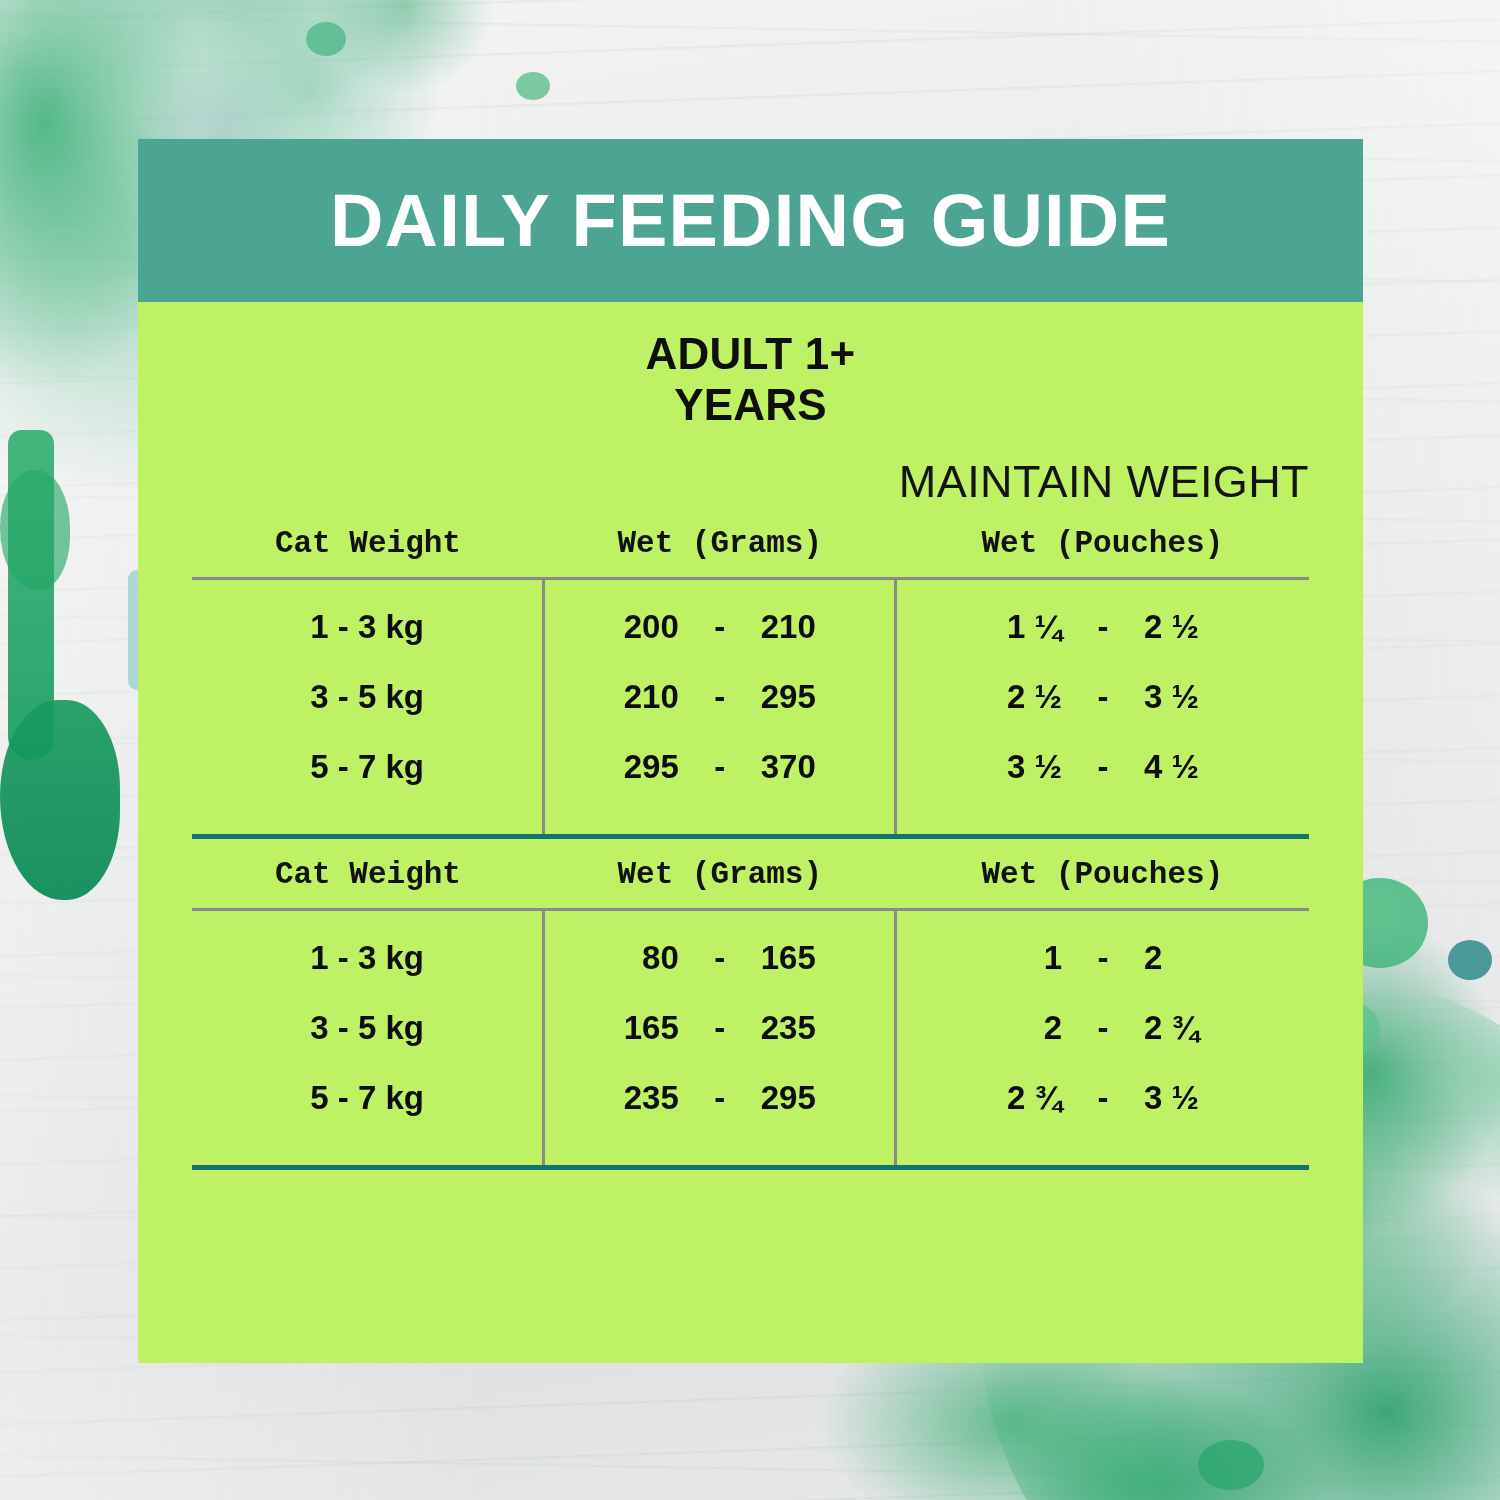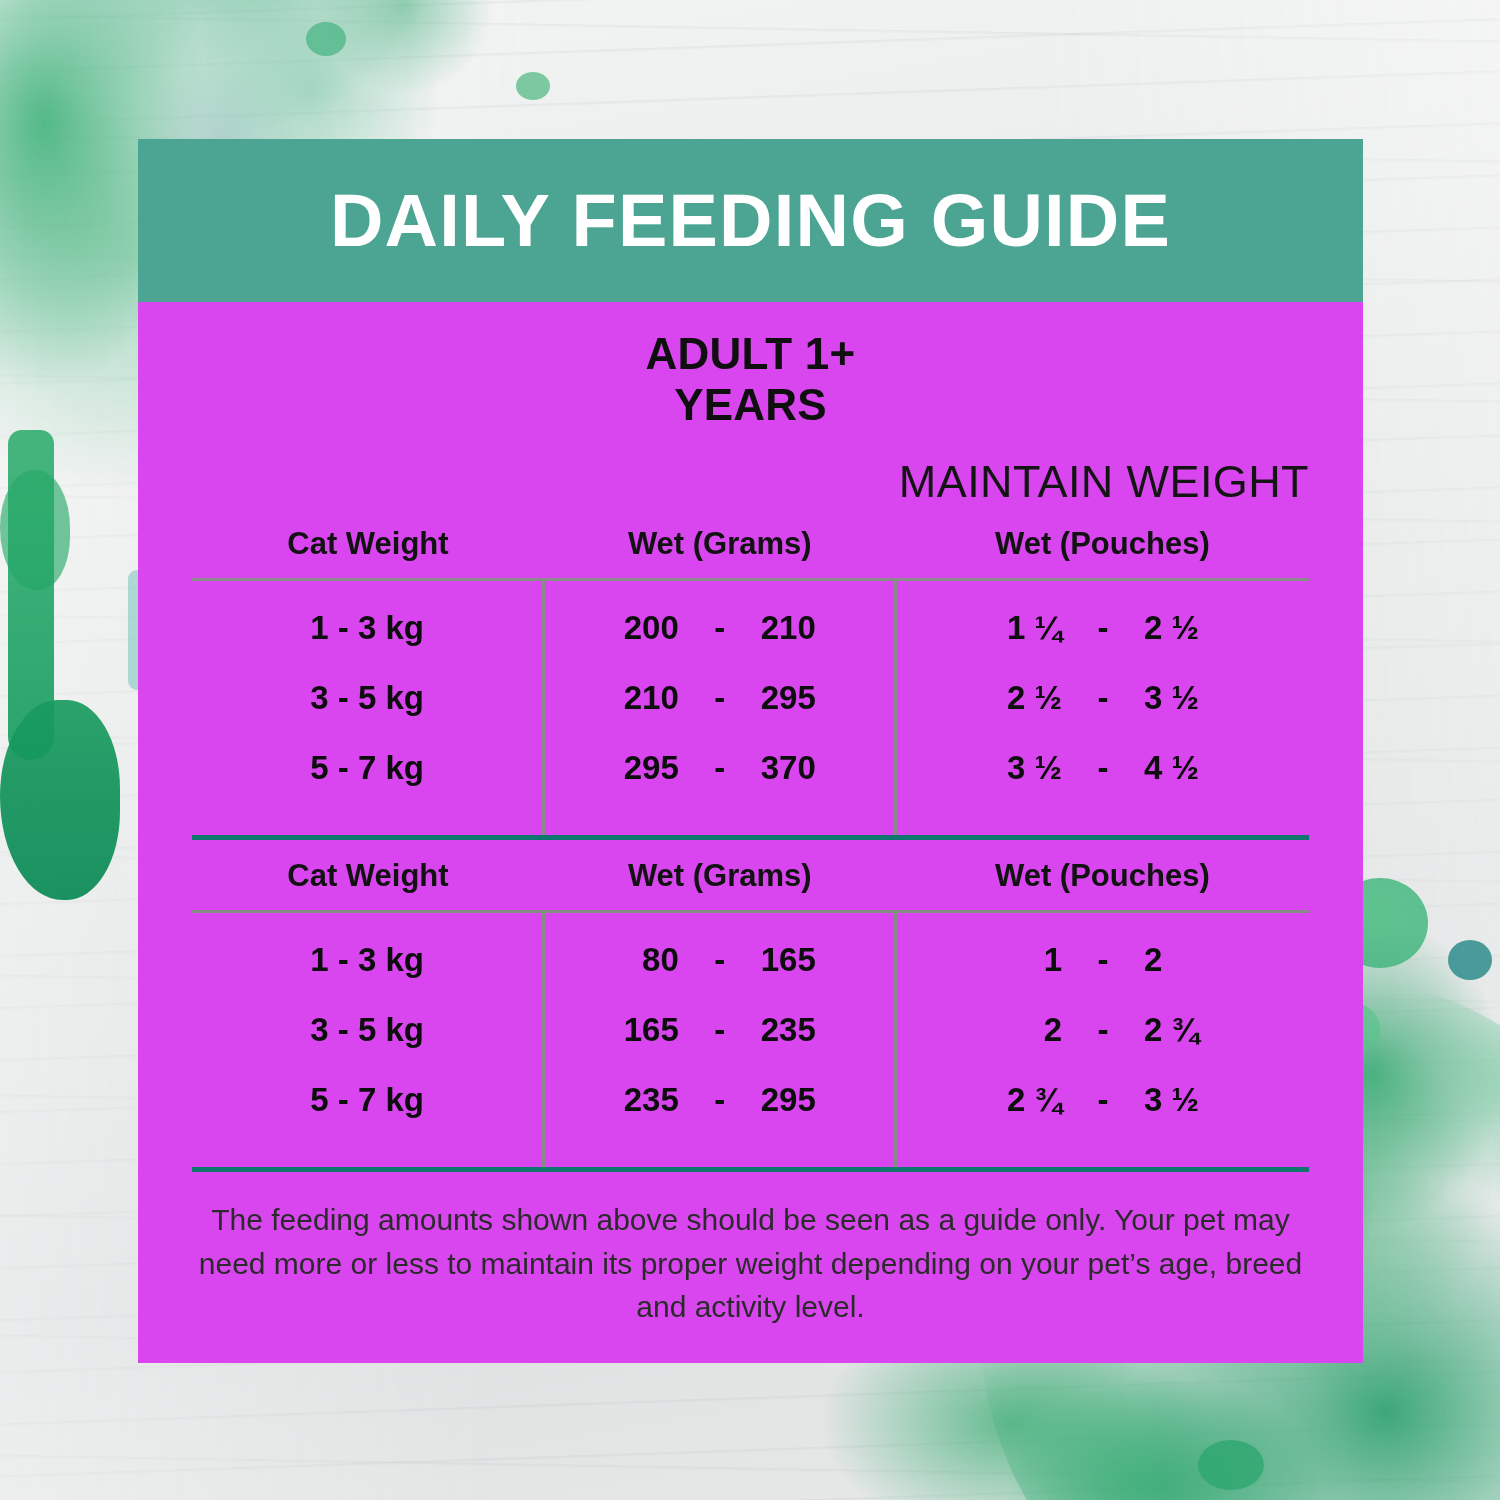--- a/index.html
+++ b/index.html
@@ -90,21 +90,21 @@
     border-radius:50% 50% 45% 55% / 60% 58% 42% 40%;
   }
   .rdot1{right:72px;top:878px;width:96px;height:90px;border-radius:50%;background:radial-gradient(circle at 45% 40%, rgba(75,190,130,.88), rgba(55,175,118,.78));}
   .rdot2{right:8px;top:940px;width:44px;height:40px;border-radius:50%;background:rgba(46,140,140,.85);}
   .rdot3{right:120px;top:1002px;width:60px;height:54px;border-radius:50%;background:rgba(90,195,140,.70);}
   .rdot4{right:236px;bottom:10px;width:66px;height:50px;border-radius:50%;background:rgba(40,165,108,.72);}
 
   
   .card{
     position:absolute;left:138px;top:139px;width:1225px;height:1224px;
-    background:#d946ef;
+    background:#bef264;
   }
   .card-head{
     height:163px;background:#4ba592;
     display:flex;align-items:center;justify-content:center;
   }
   .card-head h1{
     margin:0;color:#ffffff;
     font-size:74px;font-weight:700;letter-spacing:1.2px;
     font-family:"Liberation Sans", sans-serif;
   }
@@ -123,21 +123,21 @@
     margin:26px 0 0 0;
   }
 
   .tbl{width:100%;border-collapse:collapse;table-layout:fixed;margin-top:4px;}
   .tbl col.c1{width:31.5%;}
   .tbl col.c2{width:31.5%;}
   .tbl col.c3{width:37%;}
 
   .tbl th{
     font-size:31px;font-weight:600;color:#121212;
-    padding:14px 0 16px 0;text-align:center;border:0;
+    padding:14px 0 16px 0;text-align:center;border:0;font-family:Liberation Mono, monospace;
   }
   .tbl thead tr{border-bottom:3px solid #8a8a8a;}
   .tbl tbody tr td{
     font-size:33px;font-weight:700;color:#0d0d0d;
     padding:16px 0;text-align:center;
   }
   .tbl tbody tr:first-child td{padding-top:28px;}
   .tbl tbody tr:last-child td{padding-bottom:48px;}
   .tbl tbody td.sep{border-left:3px solid #8a8a8a;}
   .tbl tbody{border-bottom:5px solid #0f766e;}
@@ -324,17 +324,16 @@
               <span class="rng">
                 <span class="lo">2 ¾</span>
                 <span class="dash">-</span>
                 <span class="hi">3 ½</span>
               </span>
             </td>
           </tr>
         </tbody>
       </table>
 
-      <div class="note">The feeding amounts shown above should be seen as a guide only. Your pet may need more or less to maintain its proper weight depending on your pet’s age, breed and activity level.</div>
 
     </div>
   </div>
 </div>
 
 </body></html>

